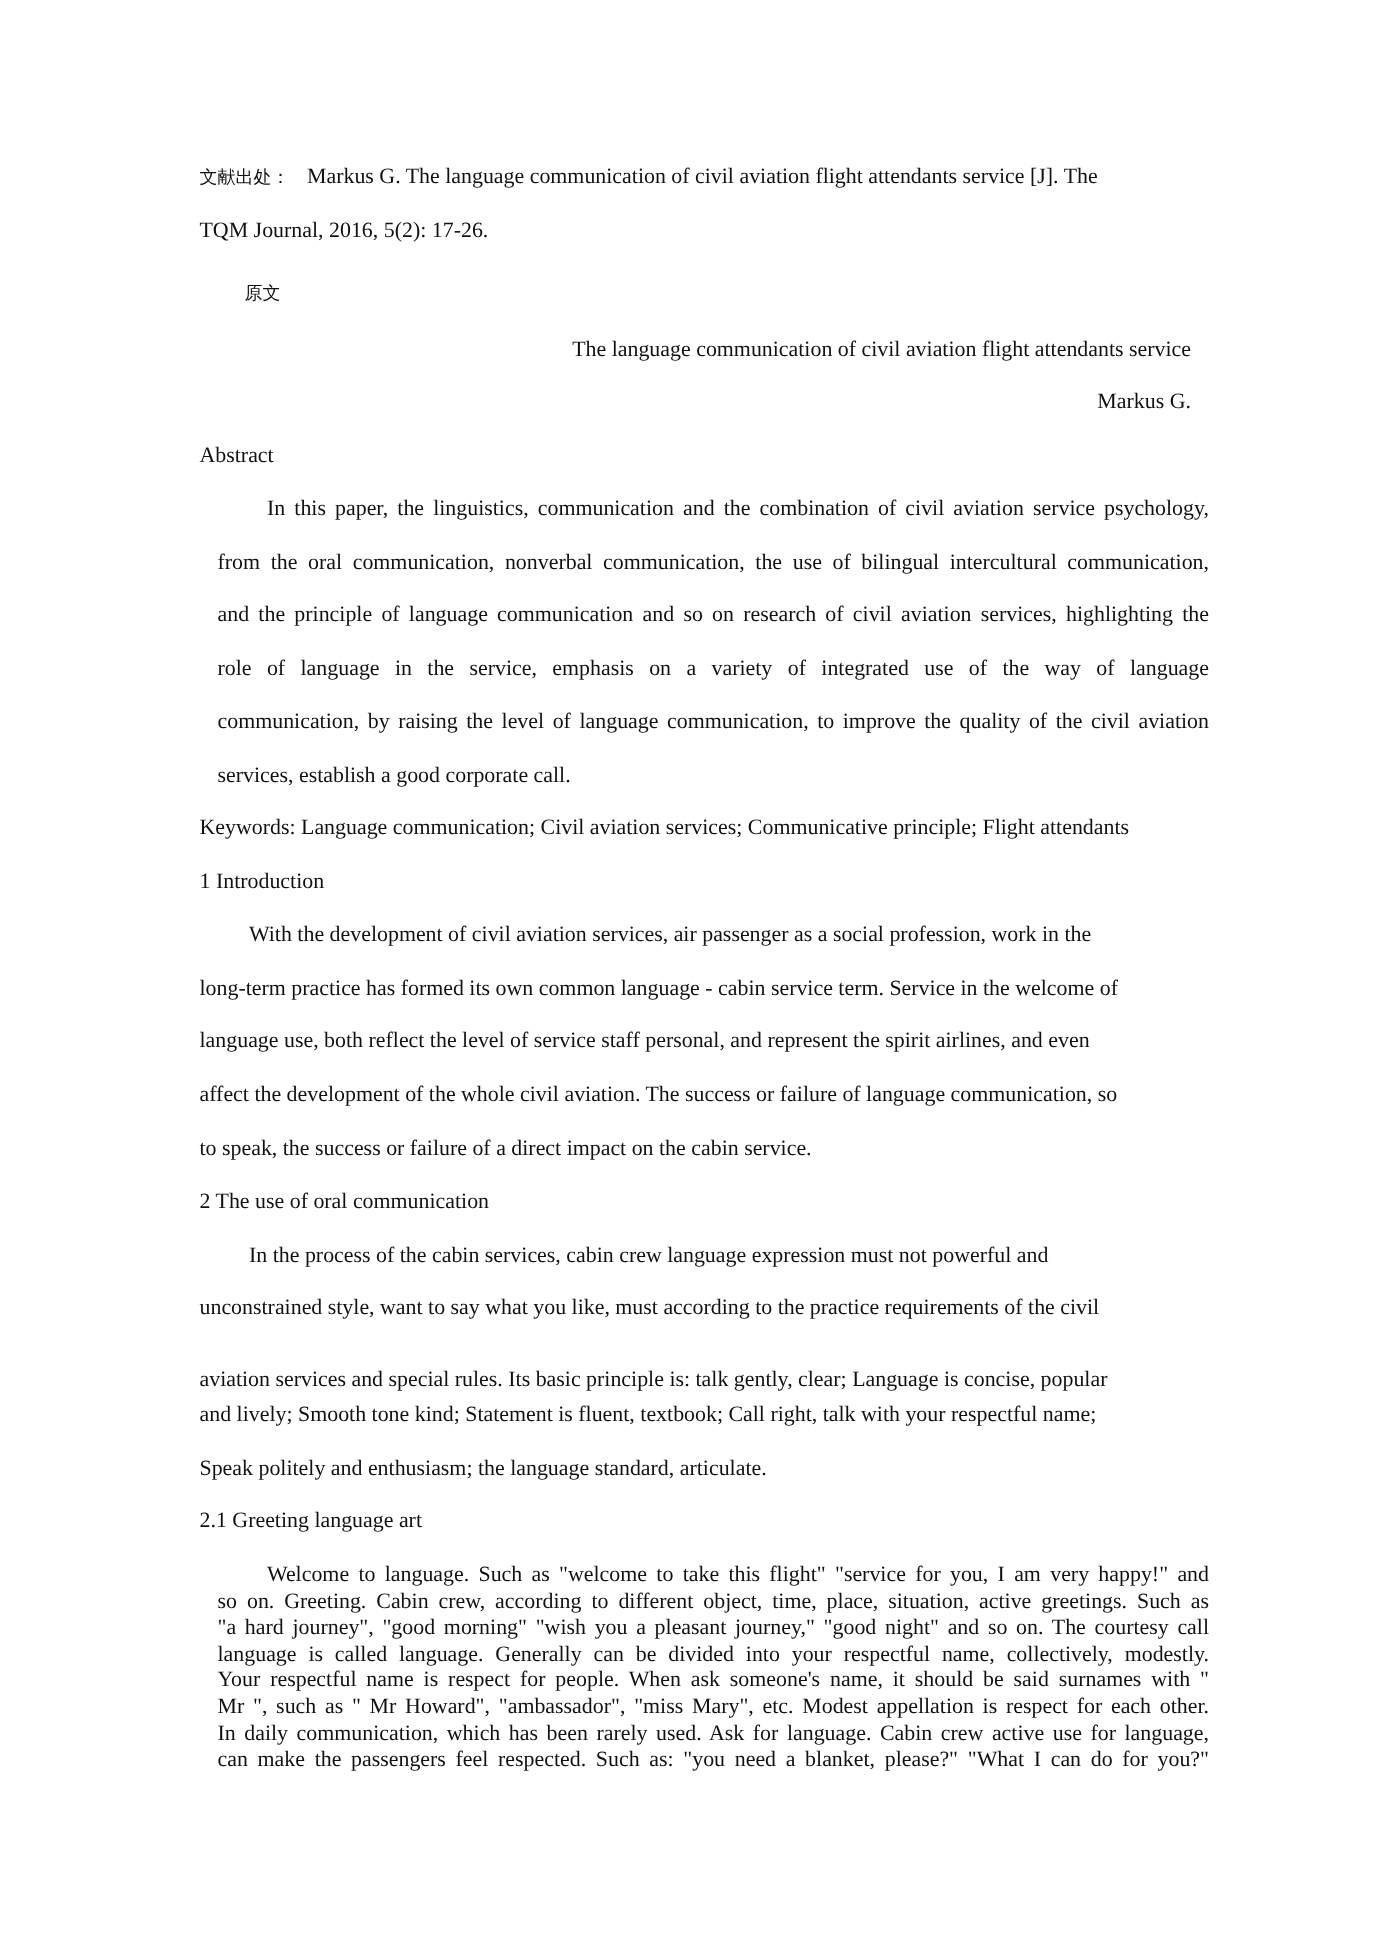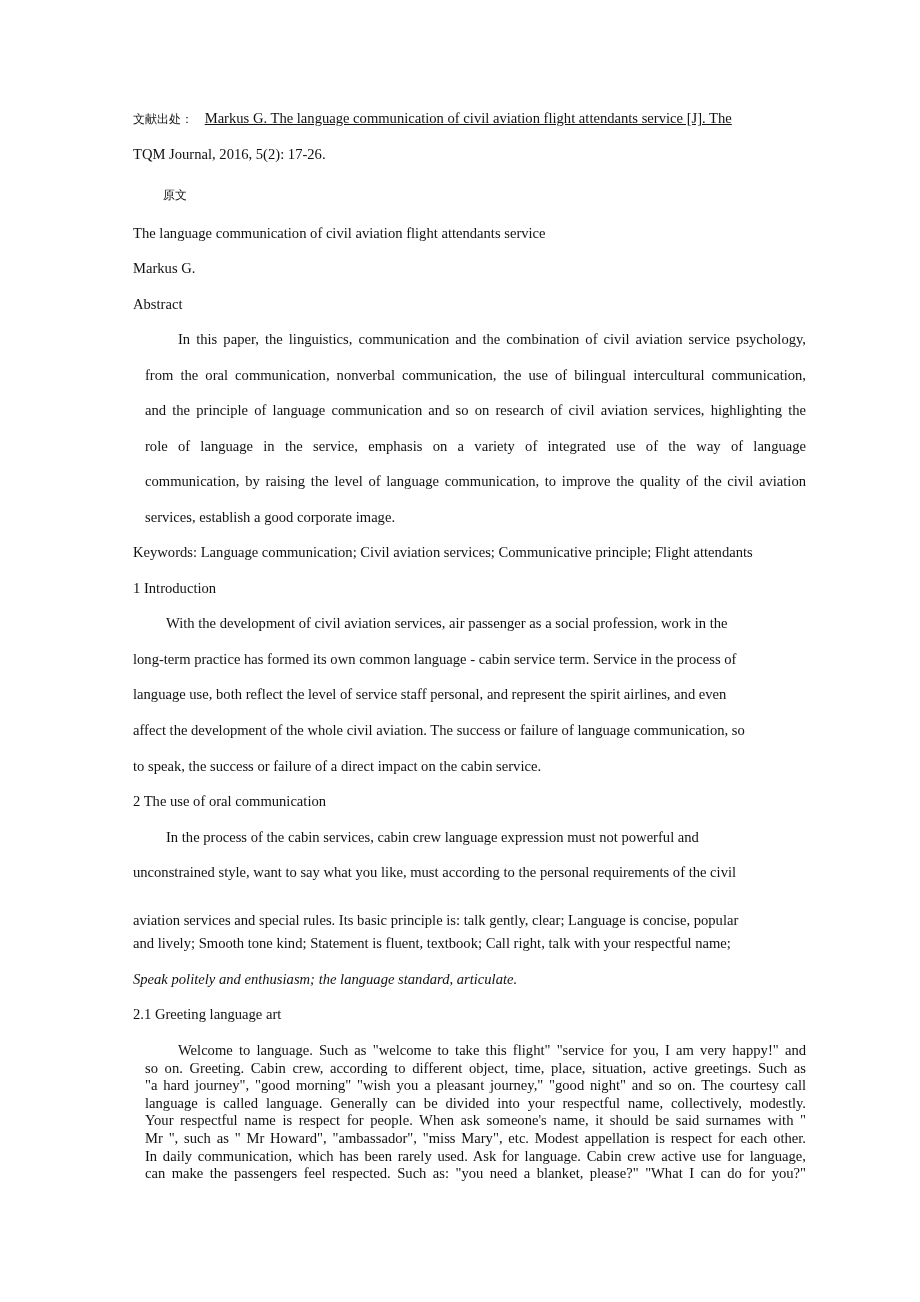--- a/index.html
+++ b/index.html
@@ -6,63 +6,63 @@
     body {
       width: 920px; height: 1302px; position: relative; overflow: hidden;
       font-family: "Liberation Serif", "DejaVu Serif", serif;
       color: #111111; font-size: 14.6px;
     }
     .page { position: absolute; left: 133px; top: 0; width: 661px; }
     .line { position: absolute; left: 0; white-space: nowrap; line-height: 18px; }
     .jline { position: absolute; left: 12px; width: 661px; line-height: 18px; text-align: justify; text-align-last: justify; white-space: nowrap; }
     .jline.last { text-align-last: left; }
     .indent { text-indent: 33px; }
-    .center { width: 661px; text-align: left; }
+    .center { width: 661px; text-align: right; }
     .cjk { font-family: "DejaVu Sans", sans-serif; font-size: 12px; }
   </style>
 </head>
 <body>
 
 <div class="page">
 
   <div class="line" style="top:109px;">
     <span class="cjk">文献出处：</span>
-    <span style="margin-left:8px;text-decoration:underline;">Markus G. The language communication of civil aviation flight attendants service [J]. The</span>
+    <span style="margin-left:8px;">Markus G. The language communication of civil aviation flight attendants service [J]. The</span>
   </div>
   <div class="line" style="top:145px;">TQM Journal, 2016, 5(2): 17-26.</div>
 
   <div class="line cjk" style="top:186px;margin-left:30px;">原文</div>
 
   <div class="line center" style="top:224px;">The language communication of civil aviation flight attendants service</div>
   <div class="line center" style="top:259px;">Markus G.</div>
 
   <div class="line" style="top:295px;">Abstract</div>
 
   <div class="jline indent" style="top:330px;">In this paper, the linguistics, communication and the combination of civil aviation service psychology,</div>
   <div class="jline" style="top:366px;">from the oral communication, nonverbal communication, the use of bilingual intercultural communication,</div>
   <div class="jline" style="top:401px;">and the principle of language communication and so on research of civil aviation services, highlighting the</div>
   <div class="jline" style="top:437px;">role of language in the service, emphasis on a variety of integrated use of the way of language</div>
   <div class="jline" style="top:472px;">communication, by raising the level of language communication, to improve the quality of the civil aviation</div>
-  <div class="jline last" style="top:508px;">services, establish a good corporate image.</div>
+  <div class="jline last" style="top:508px;">services, establish a good corporate call.</div>
 
   <div class="line" style="top:543px;">Keywords: Language communication; Civil aviation services; Communicative principle; Flight attendants</div>
 
   <div class="line" style="top:579px;">1  Introduction</div>
   <div class="line indent" style="top:614px;">With the development of civil aviation services, air passenger as a social profession, work in the</div>
-  <div class="line" style="top:650px;">long-term practice has formed its own common language - cabin service term. Service in the process of</div>
+  <div class="line" style="top:650px;">long-term practice has formed its own common language - cabin service term. Service in the welcome of</div>
   <div class="line" style="top:685px;">language use, both reflect the level of service staff personal, and represent the spirit airlines, and even</div>
   <div class="line" style="top:721px;">affect the development of the whole civil aviation. The success or failure of language communication, so</div>
   <div class="line" style="top:757px;">to speak, the success or failure of a direct impact on the cabin service.</div>
 
   <div class="line" style="top:792px;">2   The use of oral communication</div>
   <div class="line indent" style="top:828px;">In the process of the cabin services, cabin crew language expression must not powerful and</div>
-  <div class="line" style="top:863px;">unconstrained style, want to say what you like, must according to the personal requirements of the civil</div>
+  <div class="line" style="top:863px;">unconstrained style, want to say what you like, must according to the practice requirements of the civil</div>
   <div class="line" style="top:899px;margin-top:12px;">aviation services and special rules. Its basic principle is: talk gently, clear; Language is concise, popular</div>
   <div class="line" style="top:934px;">and lively; Smooth tone kind; Statement is fluent, textbook; Call right, talk with your respectful name;</div>
-  <div class="line" style="top:970px;font-style:italic;">Speak politely and enthusiasm; the language standard, articulate.</div>
+  <div class="line" style="top:970px;">Speak politely and enthusiasm; the language standard, articulate.</div>
 
   <div class="line" style="top:1005px;">2.1   Greeting language art</div>
 
   <div class="jline indent" style="top:1041px;">Welcome to language. Such as "welcome to take this flight" "service for you, I am very happy!" and</div>
   <div class="jline" style="top:1059px;">so on. Greeting. Cabin crew, according to different object, time, place, situation, active greetings. Such as</div>
   <div class="jline" style="top:1076px;">"a hard journey", "good morning" "wish you a pleasant journey," "good night" and so on. The courtesy call</div>
   <div class="jline" style="top:1094px;">language is called language. Generally can be divided into your respectful name, collectively, modestly.</div>
   <div class="jline" style="top:1111px;">Your respectful name is respect for people. When ask someone's name, it should be said surnames with "</div>
   <div class="jline" style="top:1129px;">Mr ", such as " Mr Howard", "ambassador", "miss Mary", etc. Modest appellation is respect for each other.</div>
   <div class="jline" style="top:1147px;">In daily communication, which has been rarely used. Ask for language. Cabin crew active use for language,</div>

